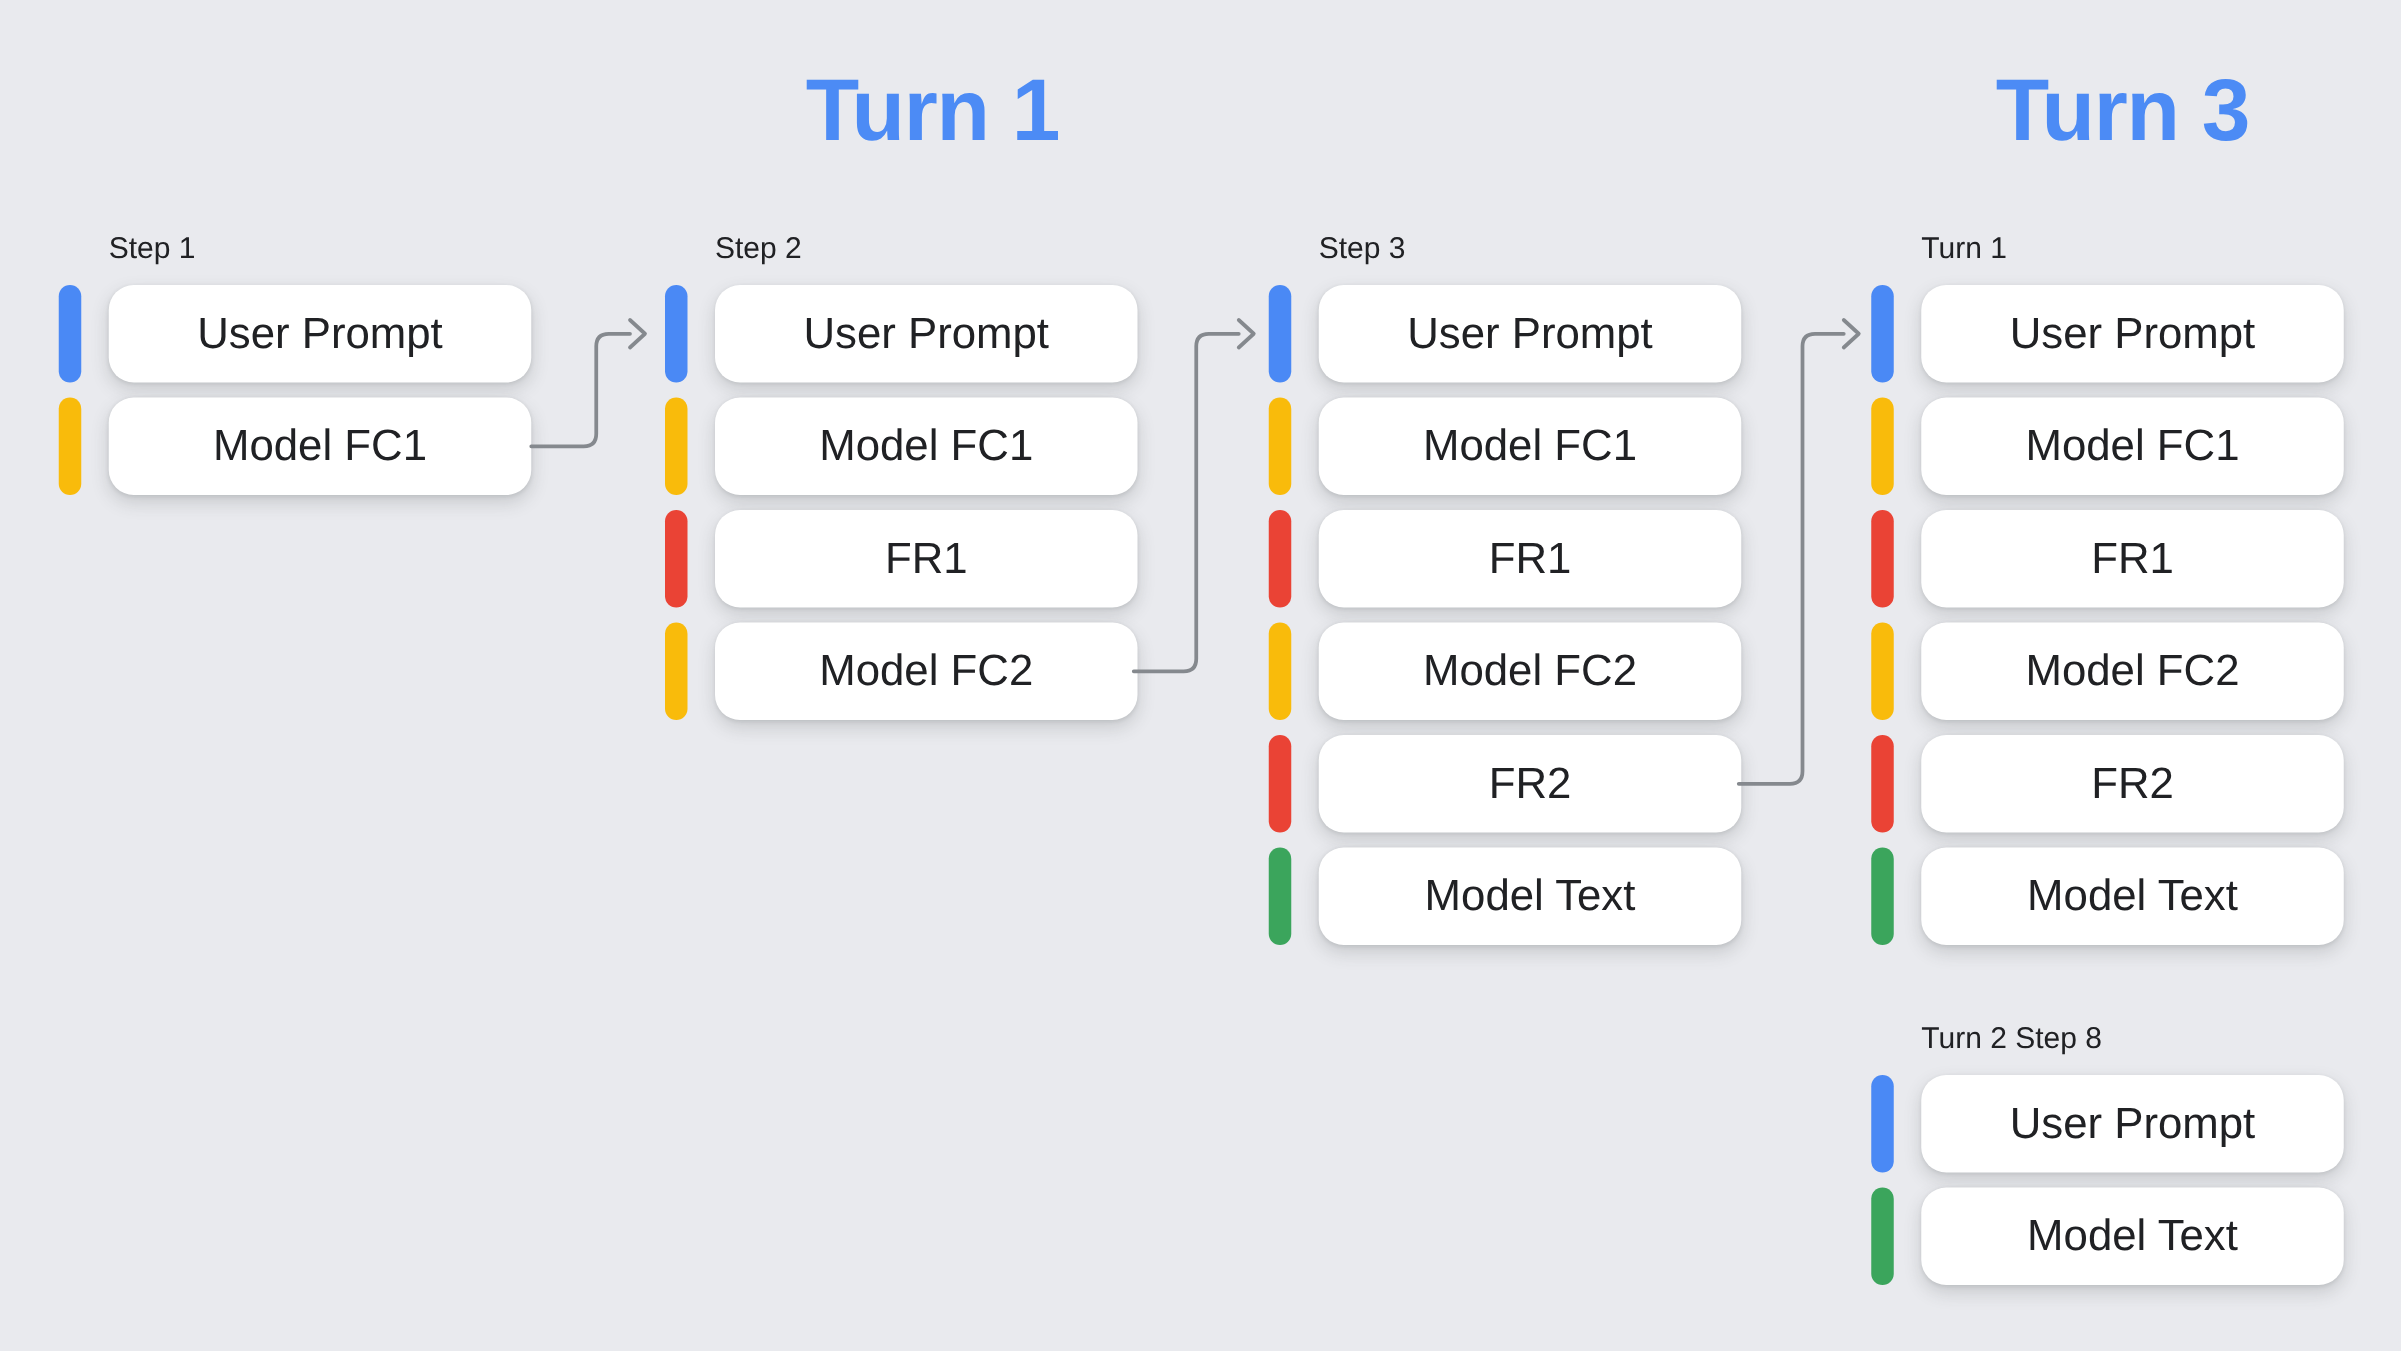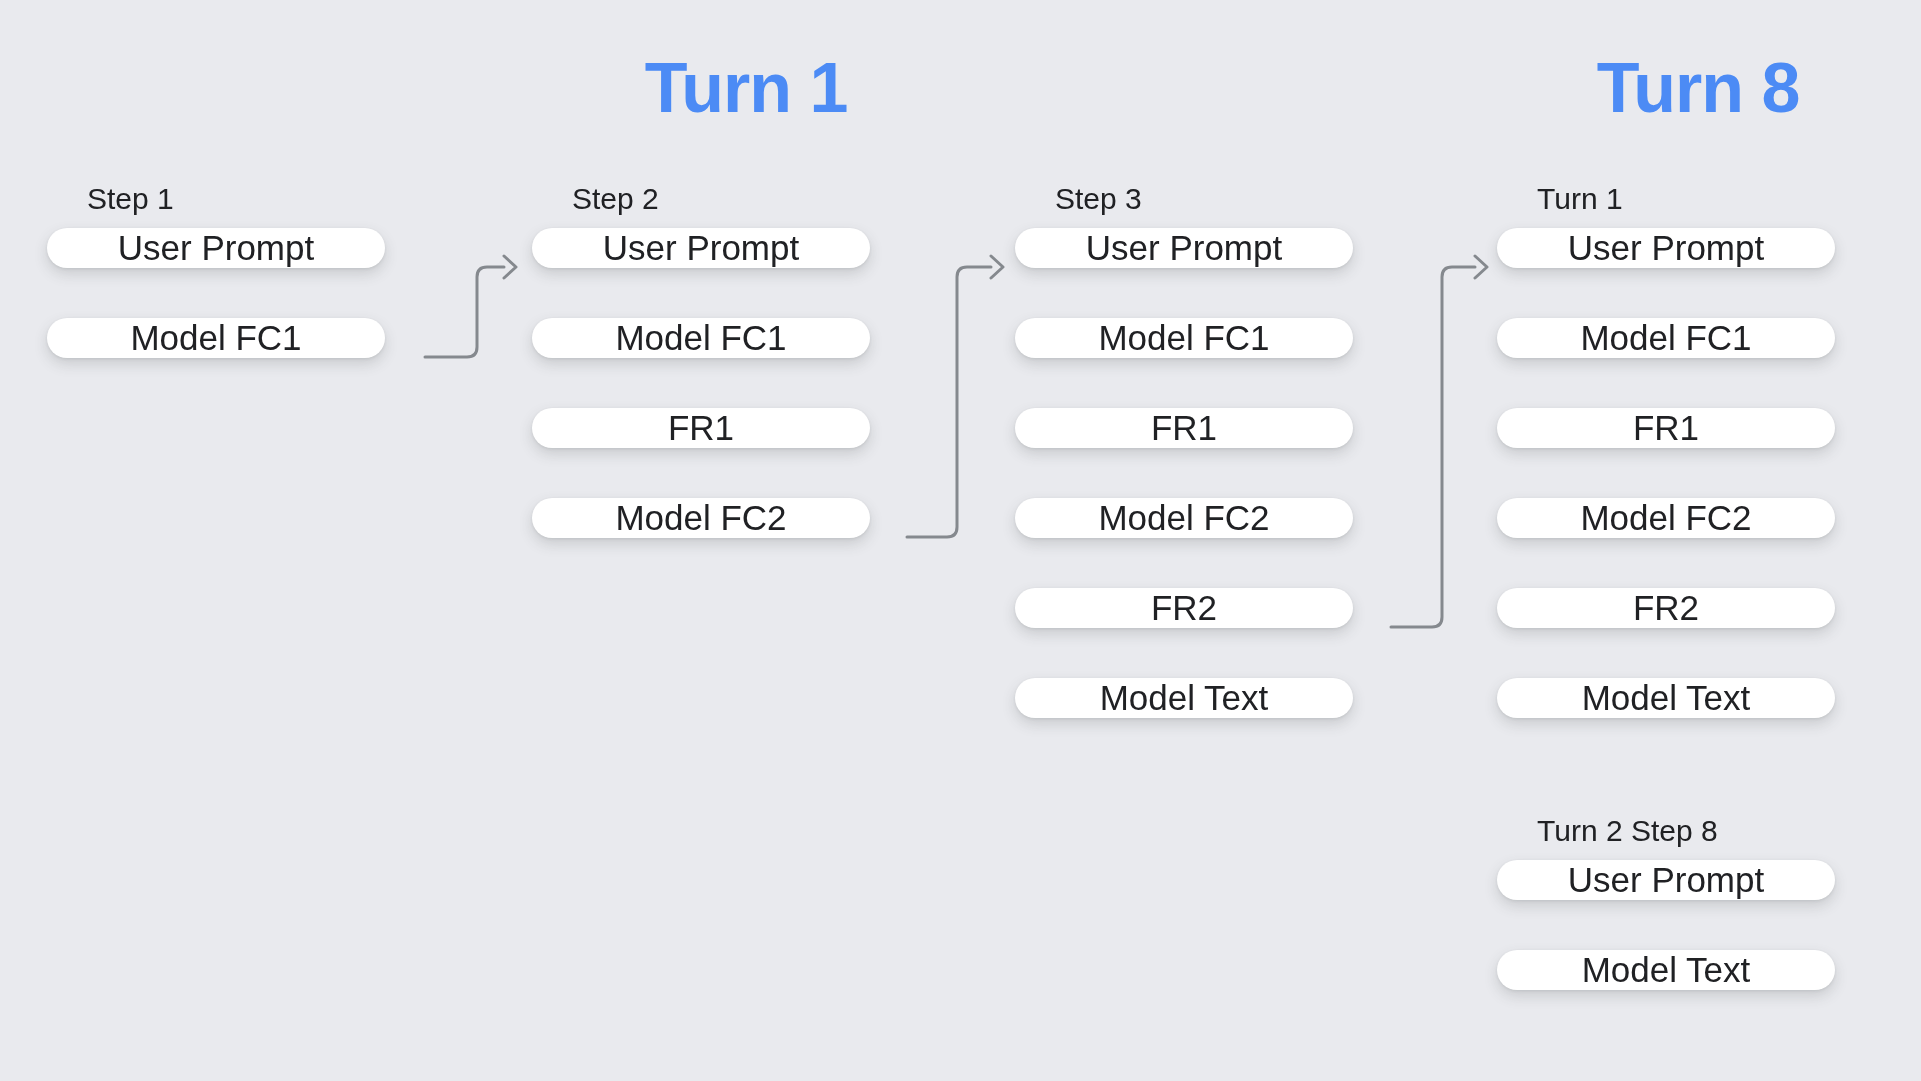--- a/index.html
+++ b/index.html
@@ -26,30 +26,29 @@
   #turn2-heading { left: 1498px; }
 
   .column {
     position: absolute;
     width: 380px;
   }
   .col-label {
     margin-left: 40px;
     height: 30px;
     line-height: 30px;
-    font-size: 30px;
+    font-size: 24px;
     color: #202124;
     margin-bottom: 14px;
   }
   .row {
     display: flex;
     align-items: stretch;
     height: 78px;
     margin-bottom: 12px;
-    flex-direction: column;
   }
   .bar {
     width: 18px;
     border-radius: 9px;
     margin-right: 22px;
     background: #b6b9be;
     flex: 0 0 auto;
   }
   .bar[data-type="user"]       { background: #4A89F5; }
   .bar[data-type="model-fc"]   { background: #F9BB0B; }
@@ -85,21 +84,21 @@
     stroke: #85898E;
     stroke-width: 3;
     stroke-linecap: round;
     stroke-linejoin: round;
   }
 </style>
 </head>
 <body>
 
 <div id="turn1-heading" class="turn-heading">Turn 1</div>
-<div id="turn2-heading" class="turn-heading">Turn 8</div>
+<div id="turn2-heading" class="turn-heading">Turn 3</div>
 
 <div id="col-step1" class="column">
   <div class="col-label">Step 1</div>
   <div class="row">
     <span class="bar" data-type="user"></span>
     <div class="card">User Prompt</div>
   </div>
   <div class="row">
     <span class="bar" data-type="model-fc"></span>
     <div class="card">Model FC1</div>

